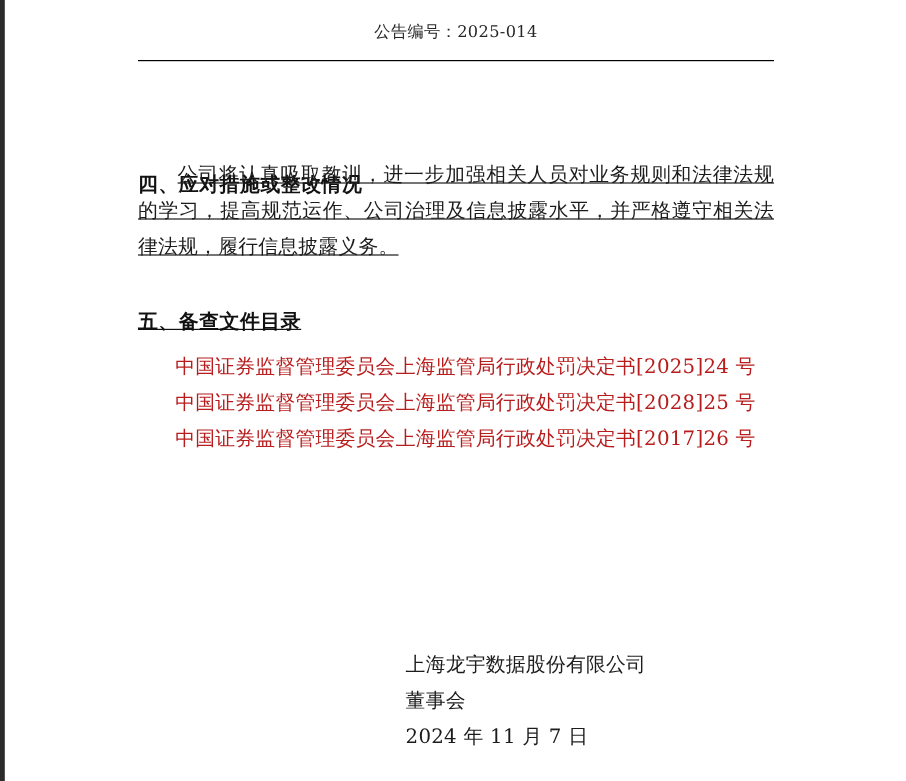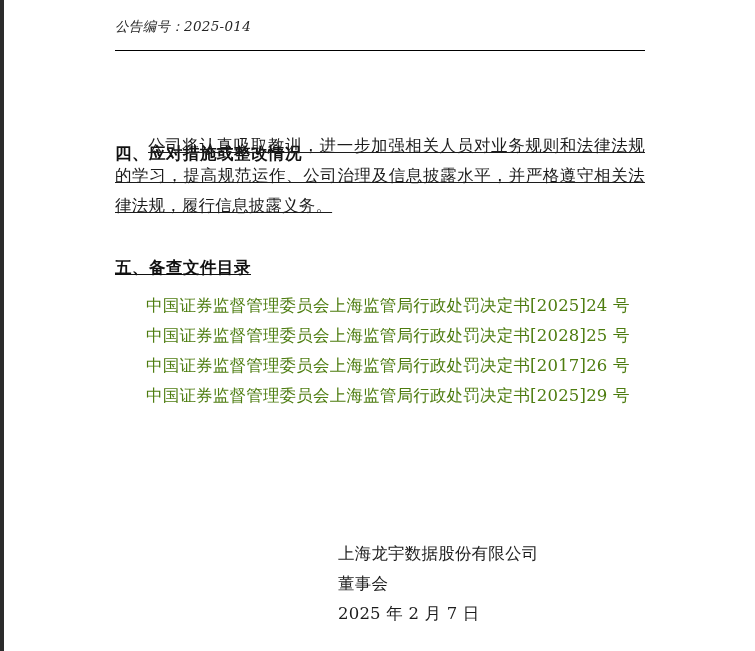--- a/index.html
+++ b/index.html
@@ -28,25 +28,24 @@
     left: 0;
     top: 0;
     width: 755px;
     height: 651px;
   }
   .header-row {
     position: absolute;
     left: 115px;
     top: 18px;
     width: 530px;
-    text-align: left;
+    text-align: center;
     font-size: 13.5px;
     letter-spacing: 0.3px;
     color: #262626;
-    font-style: italic;
   }
   .header-rule {
     position: absolute;
     left: 115px;
     top: 50px;
     width: 530px;
     height: 0;
     border-top: 1.6px solid #000000;
   }
   .section-heading {
@@ -79,21 +78,21 @@
     position: absolute;
     left: 146px;
     top: 291px;
     width: 460px;
   }
   .doc-list-item {
     font-size: 16.5px;
     line-height: 30px;
     white-space: nowrap;
     letter-spacing: 0.2px;
-    color: #4d7c0f;
+    color: #b91c1c;
   }
   .signature {
     position: absolute;
     left: 338px;
     top: 539px;
     width: 300px;
   }
   .signature-line {
     font-size: 16.5px;
     line-height: 30px;
@@ -118,22 +117,21 @@
   <div class="section-heading" id="heading-four">四、应对措施或整改情况</div>
 
   <div class="body-paragraph">公司将认真吸取教训，进一步加强相关人员对业务规则和法律法规的学习，提高规范运作、公司治理及信息披露水平，并严格遵守相关法律法规，履行信息披露义务。</div>
 
   <div class="section-heading" id="heading-five">五、备查文件目录</div>
 
   <div class="doc-list">
     <div class="doc-list-item">中国证券监督管理委员会上海监管局行政处罚决定书[2025]24 号</div>
     <div class="doc-list-item">中国证券监督管理委员会上海监管局行政处罚决定书[2028]25 号</div>
     <div class="doc-list-item">中国证券监督管理委员会上海监管局行政处罚决定书[2017]26 号</div>
-    <div class="doc-list-item">中国证券监督管理委员会上海监管局行政处罚决定书[2025]29 号</div>
   </div>
 
   <div class="signature">
     <div class="signature-line">上海龙宇数据股份有限公司</div>
     <div class="signature-line">董事会</div>
-    <div class="signature-line">2025 年 2 月 7 日</div>
+    <div class="signature-line">2024 年 11 月 7 日</div>
   </div>
 
 </div>
 
 </body></html>

